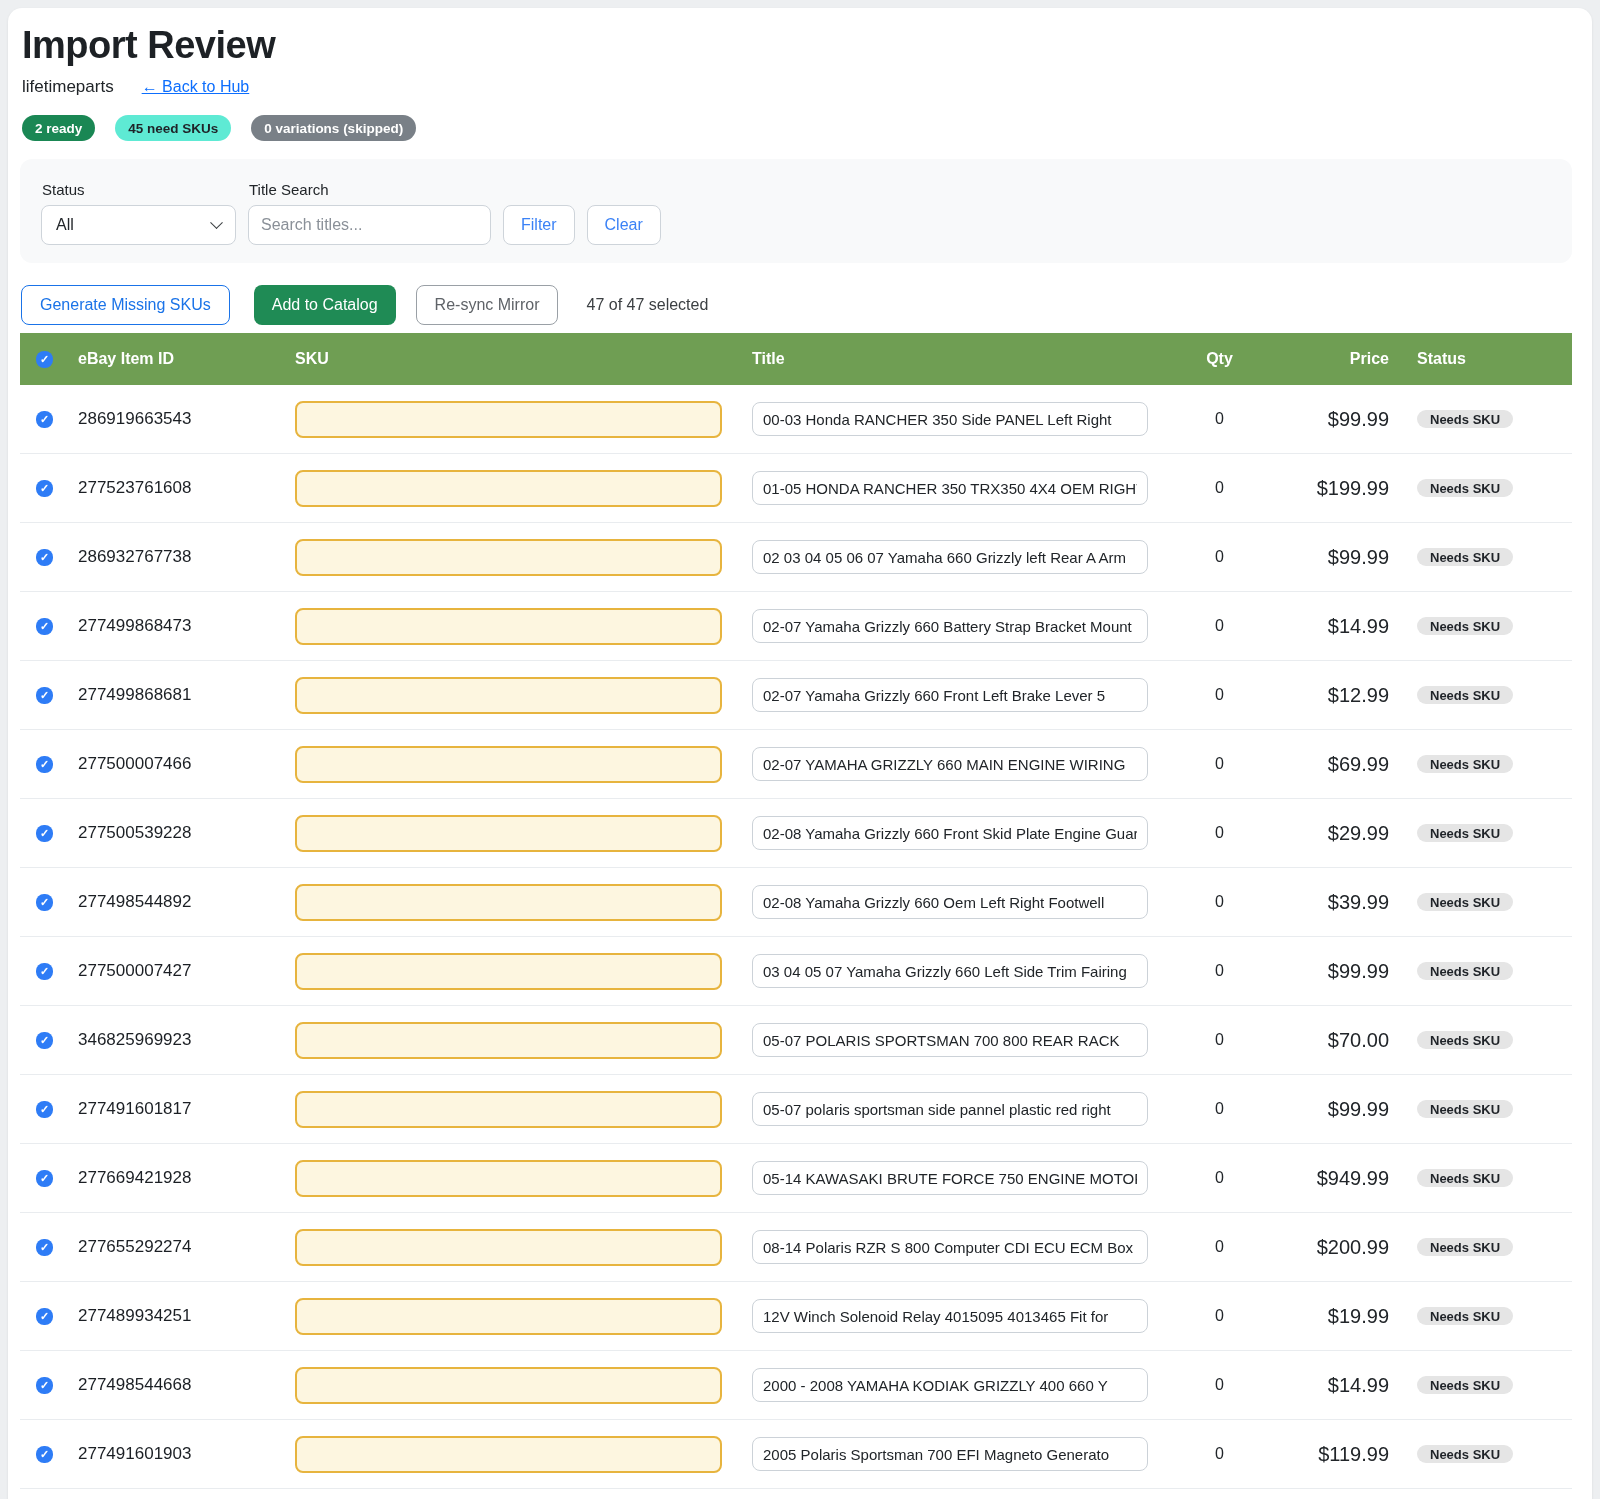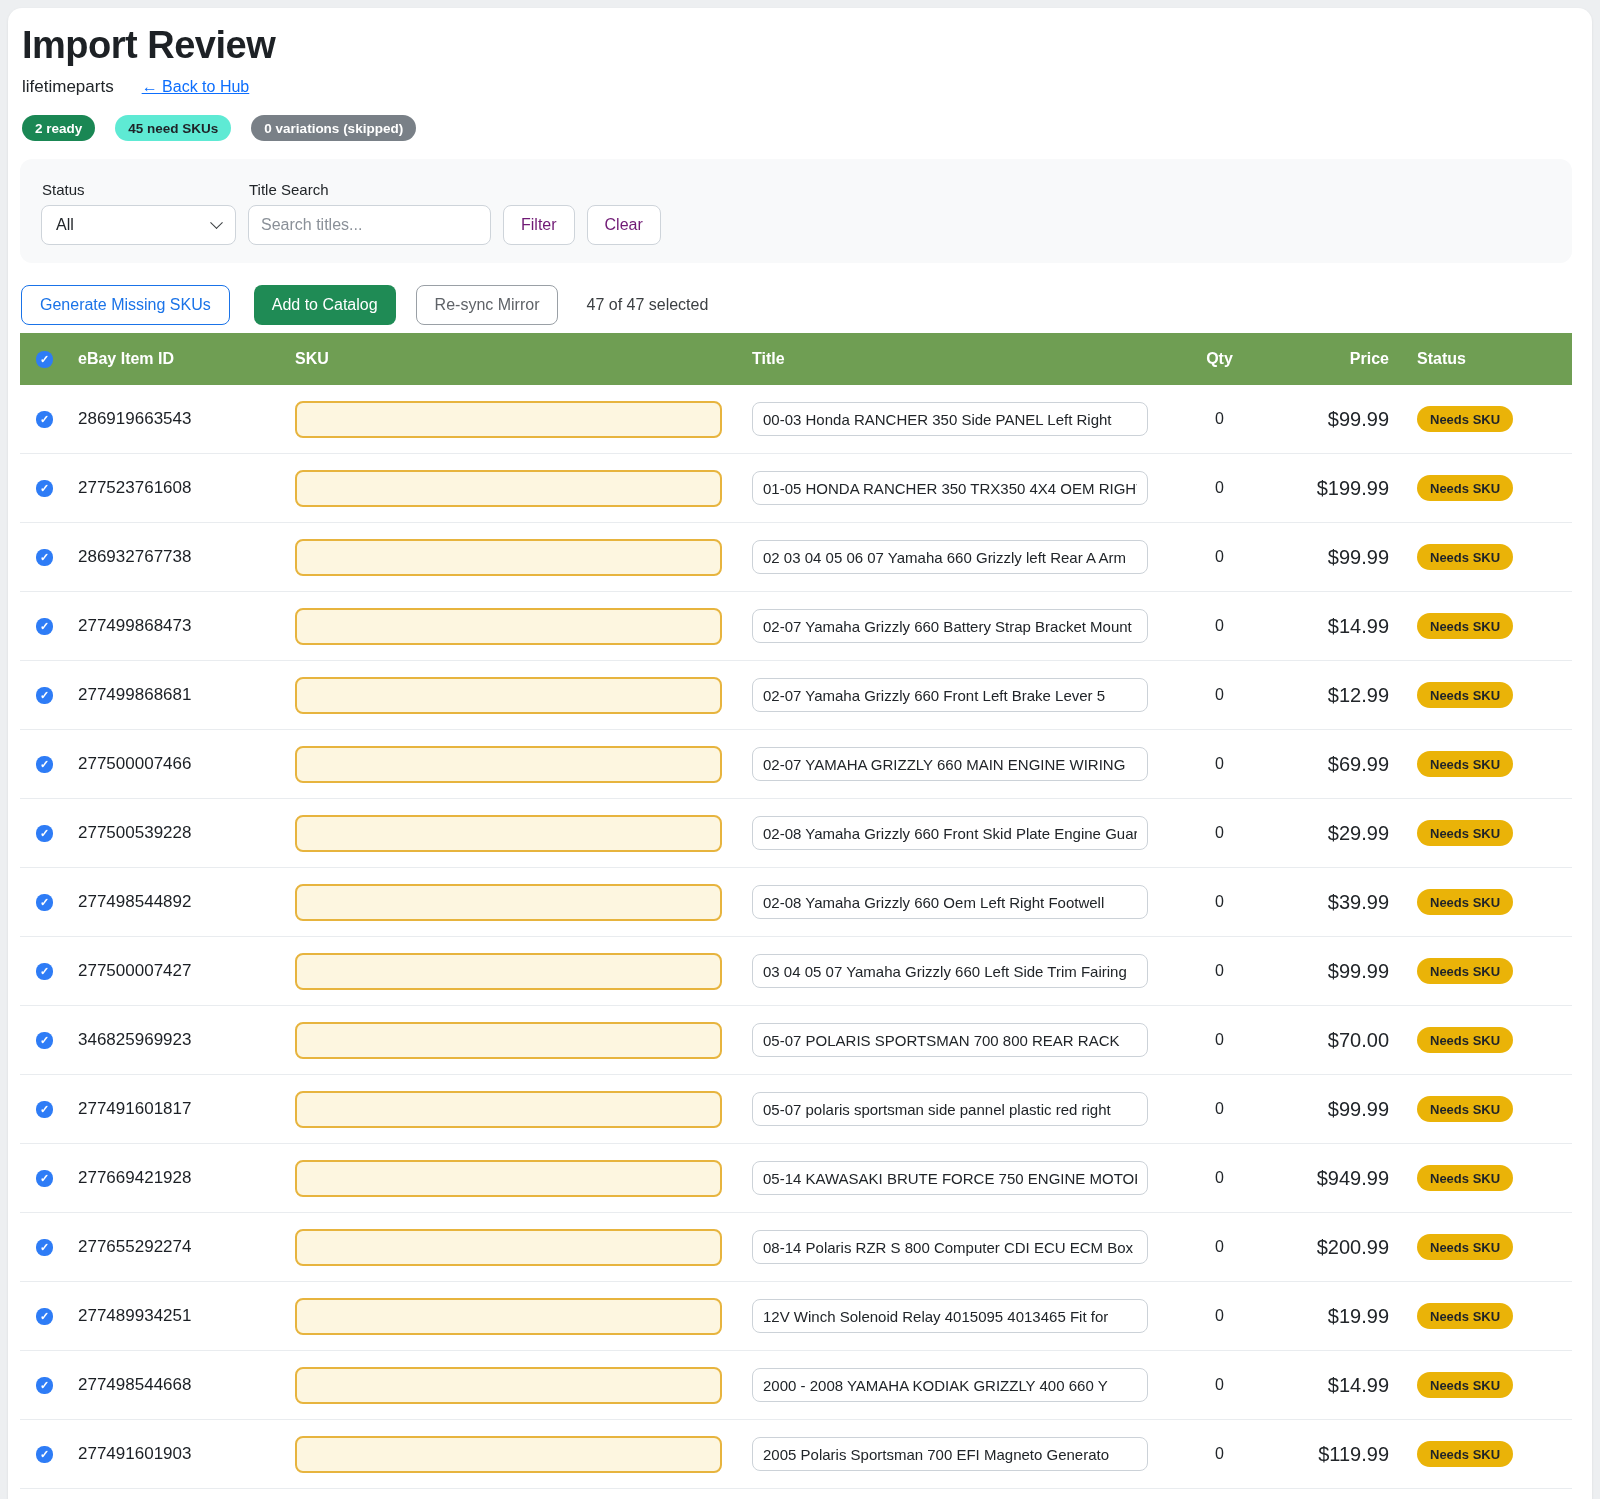--- a/index.html
+++ b/index.html
@@ -38,21 +38,21 @@
   .chevron { width:9px; height:9px; border-right:1.8px solid #3c4043; border-bottom:1.8px solid #3c4043; transform:rotate(45deg) translate(-2px,-2px); }
   .search-input {
     width:243px; height:40px; background:#fff; border:1px solid #ced4da; border-radius:8px;
     padding:0 12px; font-size:16px; font-family:"Liberation Sans", sans-serif; color:#212529; outline:none;
   }
   .search-input::placeholder { color:#8a9098; }
   .btn {
     height:40px; border-radius:8px; font-size:16px; font-family:"Liberation Sans", sans-serif;
     background:#fff; cursor:pointer; display:inline-flex; align-items:center; justify-content:center;
   }
-  .btn-ghost { border:1px solid #ced4da; color:#701a75; padding:0 17px; margin-right:12px; }
+  .btn-ghost { border:1px solid #ced4da; color:#3b82f6; padding:0 17px; margin-right:12px; }
 
   
   .actions { display:flex; align-items:center; margin:22px 0 0 1px; }
   .btn-outline-blue { border:1.5px solid #1a73e8; color:#1a73e8; padding:0 18px; font-weight:500; margin-right:24px; }
   .btn-solid-green { border:none; background:#1f8b55; color:#fff; padding:0 18px; font-weight:500; margin-right:20px; }
   .btn-outline-gray { border:1.5px solid #9aa0a6; color:#5f6368; padding:4px 18px; margin-right:28px; }
   .selection-count { font-size:16px; color:#3c4043; }
 
   
   .table { width:1552px; margin-top:8px; }
@@ -75,22 +75,22 @@
     padding:0 10px; font-size:15px; font-family:"Liberation Sans", sans-serif; outline:none;
   }
   .title-input {
     width:396px; height:34px; background:#fff; border:1px solid #ccd2d8; border-radius:8px;
     padding:0 10px; font-size:15px; font-family:"Liberation Sans", sans-serif; color:#212529; outline:none;
     white-space:nowrap; overflow:hidden;
   }
   .qty-text { font-size:16px; }
   .price-text { font-size:20px; font-weight:500; }
   .status-badge {
-    display:inline-flex; align-items:center; height:26px; padding:0 13px; border-radius:13px;
-    background:#eab308; color:#1f2328; font-size:13px; font-weight:bold; white-space:nowrap;
+    display:inline-flex; align-items:center; height:18px; padding:0 13px; border-radius:13px;
+    background:#e5e5e5; color:#1f2328; font-size:13px; font-weight:bold; white-space:nowrap;
   }
 </style>
 </head>
 <body>
 
 <div class="card">
 
   <h1 class="page-title">Import Review</h1>
 
   <div class="subrow">

